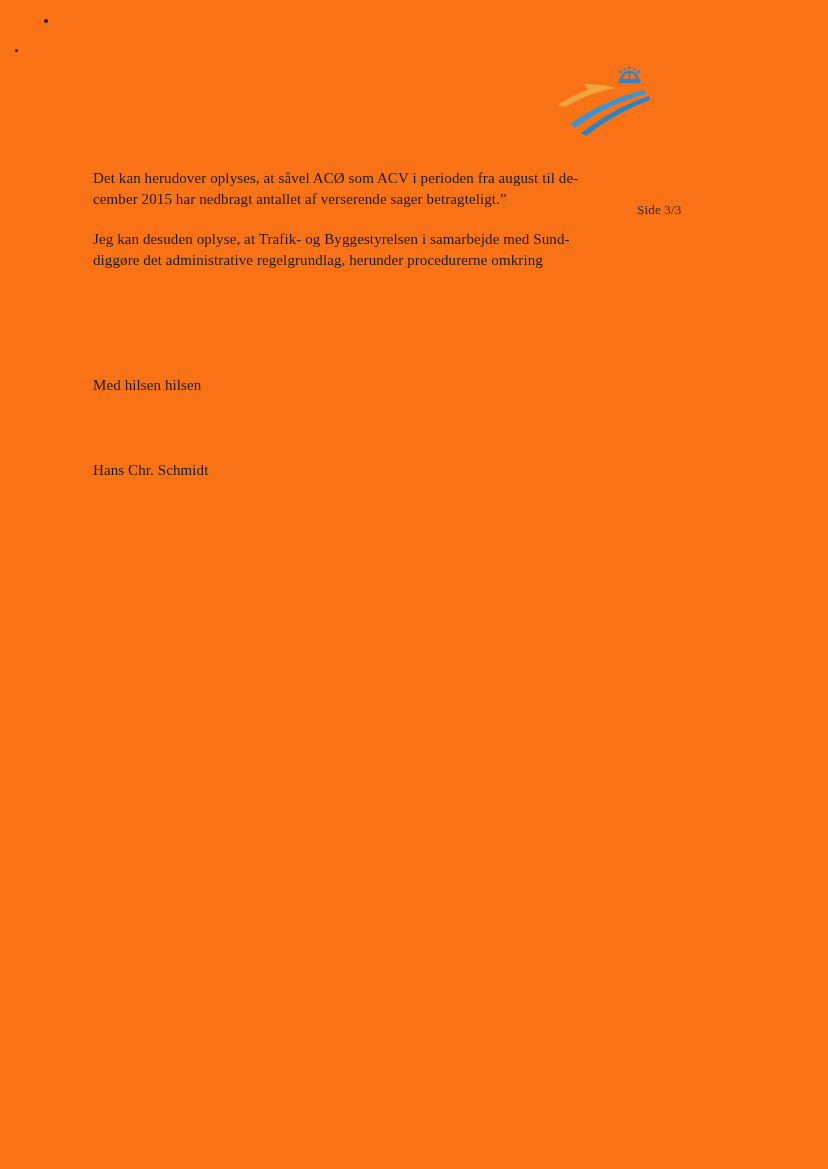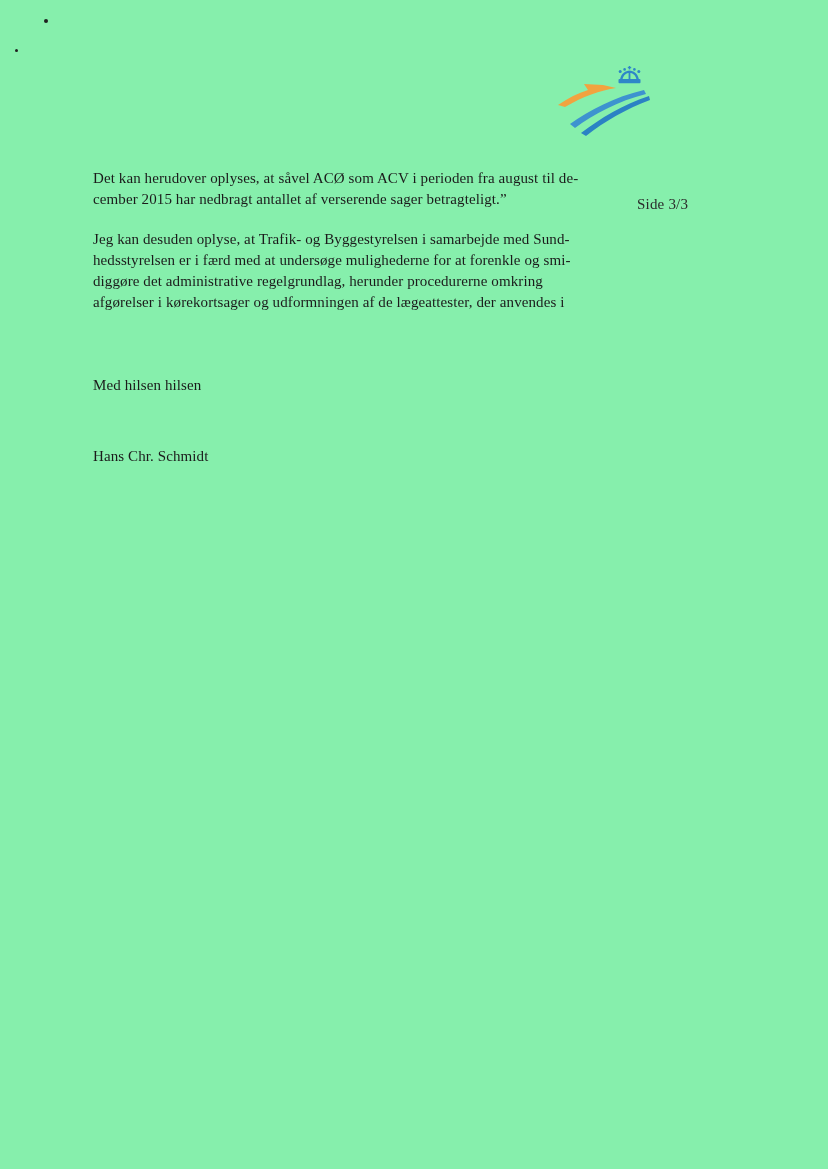--- a/index.html
+++ b/index.html
@@ -1,21 +1,21 @@
 <!DOCTYPE html>
 <html><head>
 <meta charset="utf-8">
 <style>
   * { margin: 0; padding: 0; box-sizing: border-box; }
   html, body { background: #ffffff; }
   .page {
     position: relative;
     width: 828px;
     height: 1169px;
-    background: #86efac;
+    background: #f97316;
     font-family: "Liberation Serif", "DejaVu Serif", serif;
     color: #1b1b1b;
     overflow: hidden;
   }
   .speck {
     position: absolute;
     background: #1f1f1f;
     border-radius: 50%;
   }
   .speck-1 { left: 44px; top: 19px; width: 4px; height: 4px; }
@@ -31,26 +31,26 @@
     position: absolute;
     left: 93px;
     font-size: 15px;
     line-height: 21px;
     letter-spacing: 0.1px;
   }
   .text-block .line { white-space: nowrap; }
   .para-1 { top: 168px; }
   .para-2 { top: 229px; }
   .closing { top: 375px; }
-  .signature { top: 446px; font-family: Liberation Serif, serif; }
+  .signature { top: 460px; font-family: Liberation Serif, serif; }
   .page-number {
     position: absolute;
     left: 637px;
-    top: 196px;
-    font-size: 15px;
+    top: 202px;
+    font-size: 13px;
     letter-spacing: 0.2px;
     color: #2b2b2b;
   }
 </style>
 </head>
 <body>
 
 <div class="page">
 
   <span class="speck speck-1"></span>
@@ -79,22 +79,20 @@
 
   <div class="text-block para-1">
     <div class="line">Det kan herudover oplyses, at såvel ACØ som ACV i perioden fra august til de-</div>
     <div class="line">cember 2015 har nedbragt antallet af verserende sager betragteligt.”</div>
   </div>
 
   <div class="page-number">Side 3/3</div>
 
   <div class="text-block para-2">
     <div class="line">Jeg kan desuden oplyse, at Trafik- og Byggestyrelsen i samarbejde med Sund-</div>
-    <div class="line">hedsstyrelsen er i færd med at undersøge mulighederne for at forenkle og smi-</div>
     <div class="line">diggøre det administrative regelgrundlag, herunder procedurerne omkring</div>
-    <div class="line">afgørelser i kørekortsager og udformningen af de lægeattester, der anvendes i</div>
   </div>
 
   <div class="text-block closing">Med hilsen hilsen</div>
 
   <div class="text-block signature">Hans Chr. Schmidt</div>
 
 </div>
 
 </body></html>

